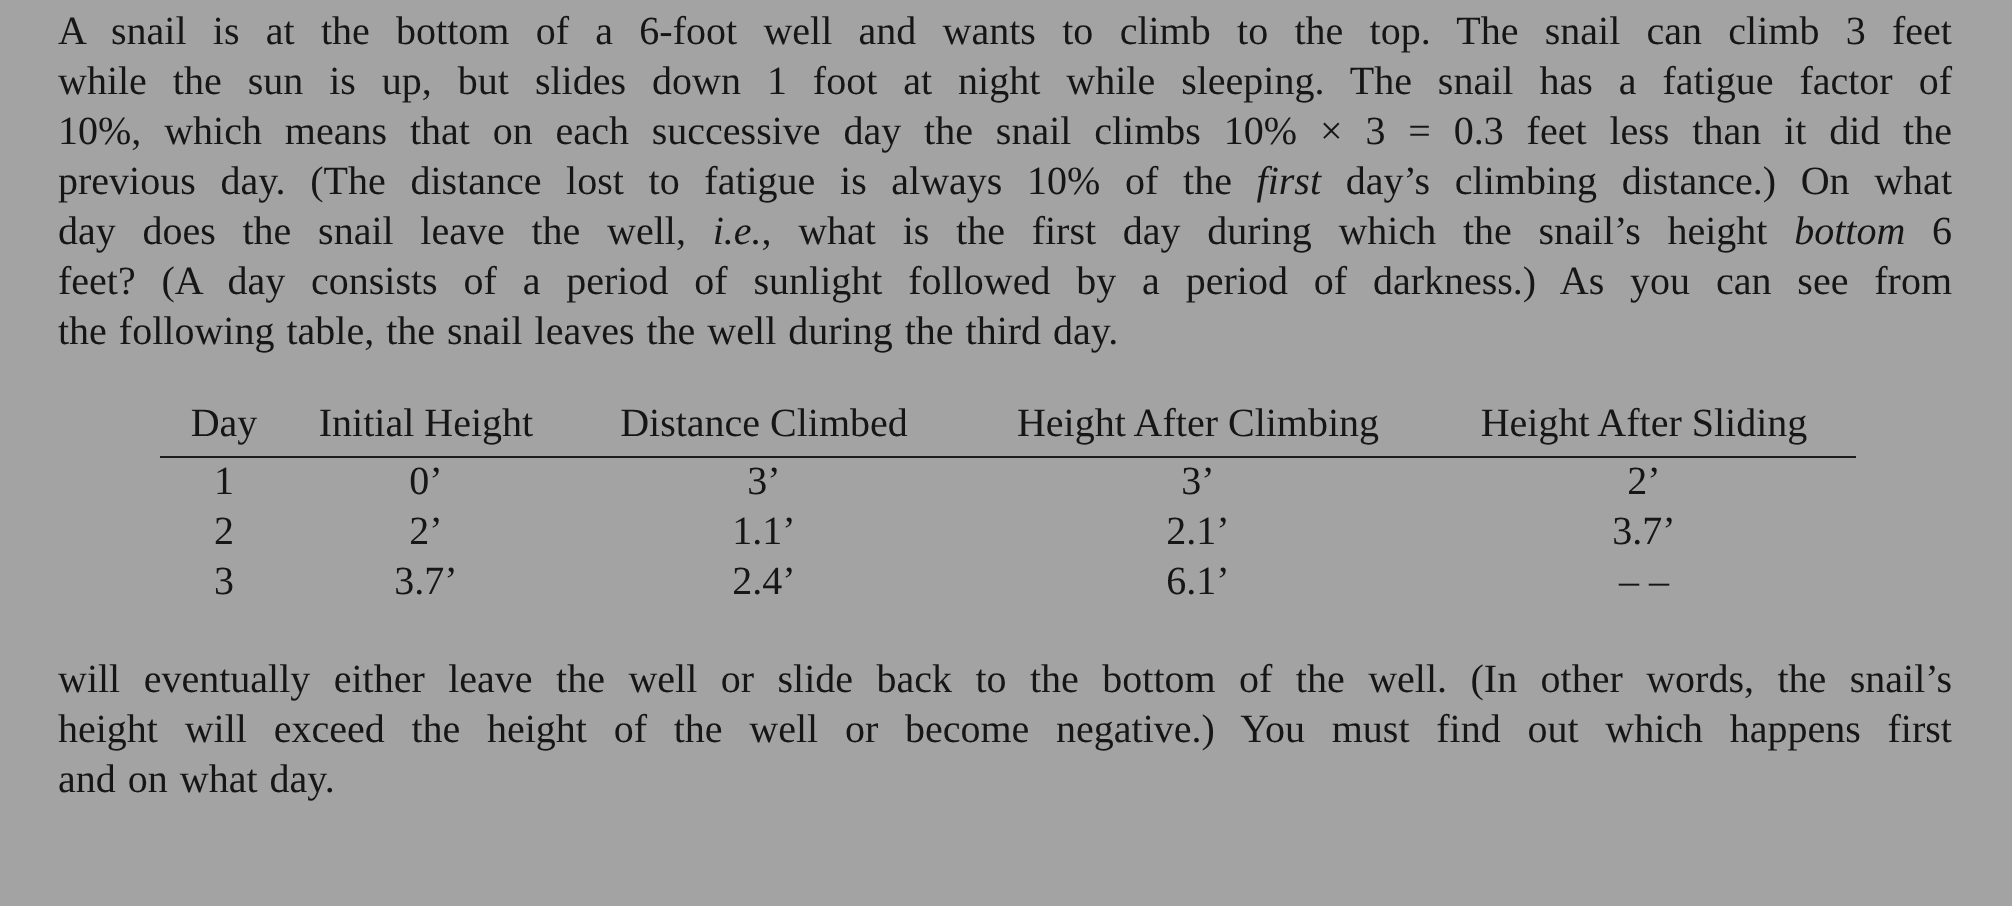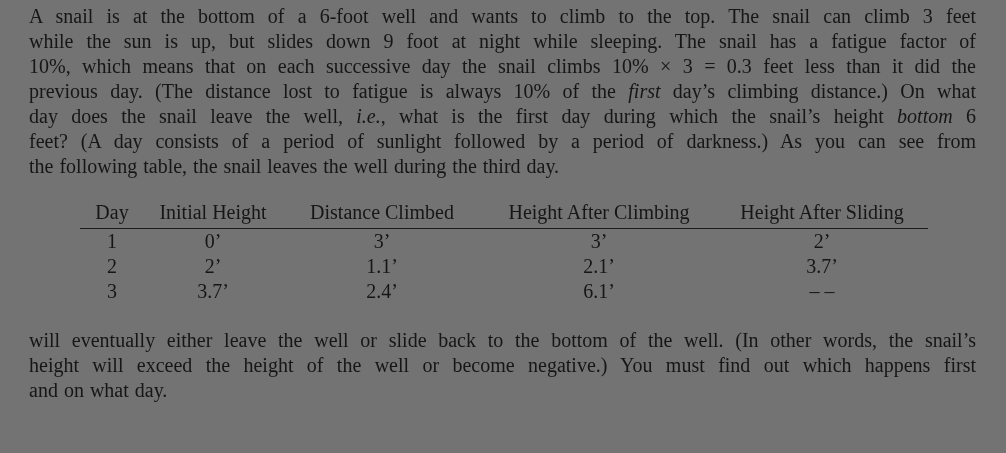--- a/index.html
+++ b/index.html
@@ -5,21 +5,21 @@
   html, body {
     margin: 0;
     padding: 0;
     background: #ffffff;
   }
   .page {
     position: relative;
     box-sizing: border-box;
     width: 1006px;
     height: 453px;
-    background: #737373;
+    background: #a3a3a3;
     color: #161616;
     font-family: "Liberation Serif", "DejaVu Serif", serif;
     font-size: 20px;
     line-height: 25px;
     padding: 4px 30px 0 29px;
     overflow: hidden;
   }
   .para { width: 947px; }
   .tline {
     text-align: justify;
@@ -57,21 +57,21 @@
   }
   .para2 { margin-top: 24px; }
 </style>
 </head>
 <body>
 
 <div class="page">
 
   <div class="para">
     <div class="tline">A snail is at the bottom of a 6-foot well and wants to climb to the top.  The snail can climb 3 feet</div>
-    <div class="tline">while the sun is up, but slides down 9 foot at night while sleeping.  The snail has a fatigue factor of</div>
+    <div class="tline">while the sun is up, but slides down 1 foot at night while sleeping.  The snail has a fatigue factor of</div>
     <div class="tline">10%, which means that on each successive day the snail climbs 10% × 3 = 0.3 feet less than it did the</div>
     <div class="tline">previous day.  (The distance lost to fatigue is always 10% of the <i>first</i> day’s climbing distance.)  On what</div>
     <div class="tline">day does the snail leave the well, <i>i.e.</i>, what is the first day during which the snail’s height <i>bottom</i> 6</div>
     <div class="tline">feet?  (A day consists of a period of sunlight followed by a period of darkness.)  As you can see from</div>
     <div class="tline lastline">the following table, the snail leaves the well during the third day.</div>
   </div>
 
   <table class="climb-table">
     <colgroup>
       <col style="width:64px">

